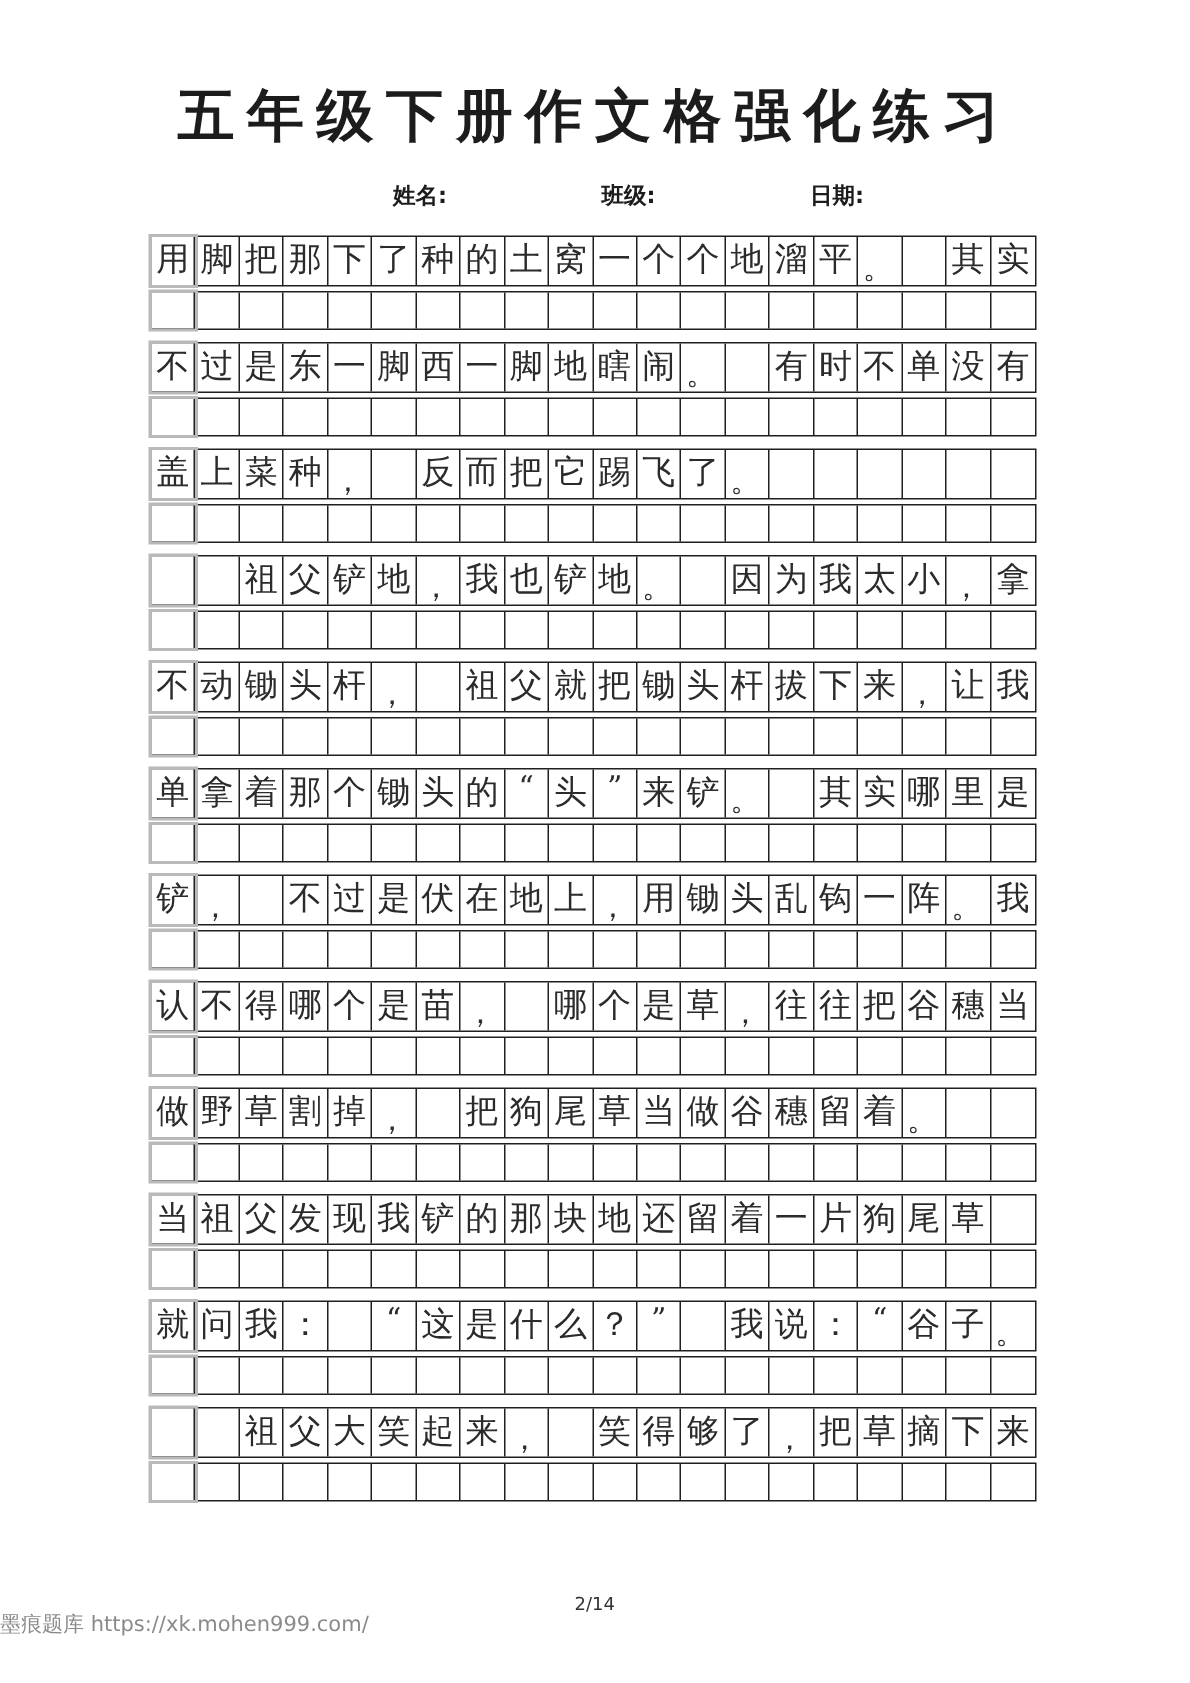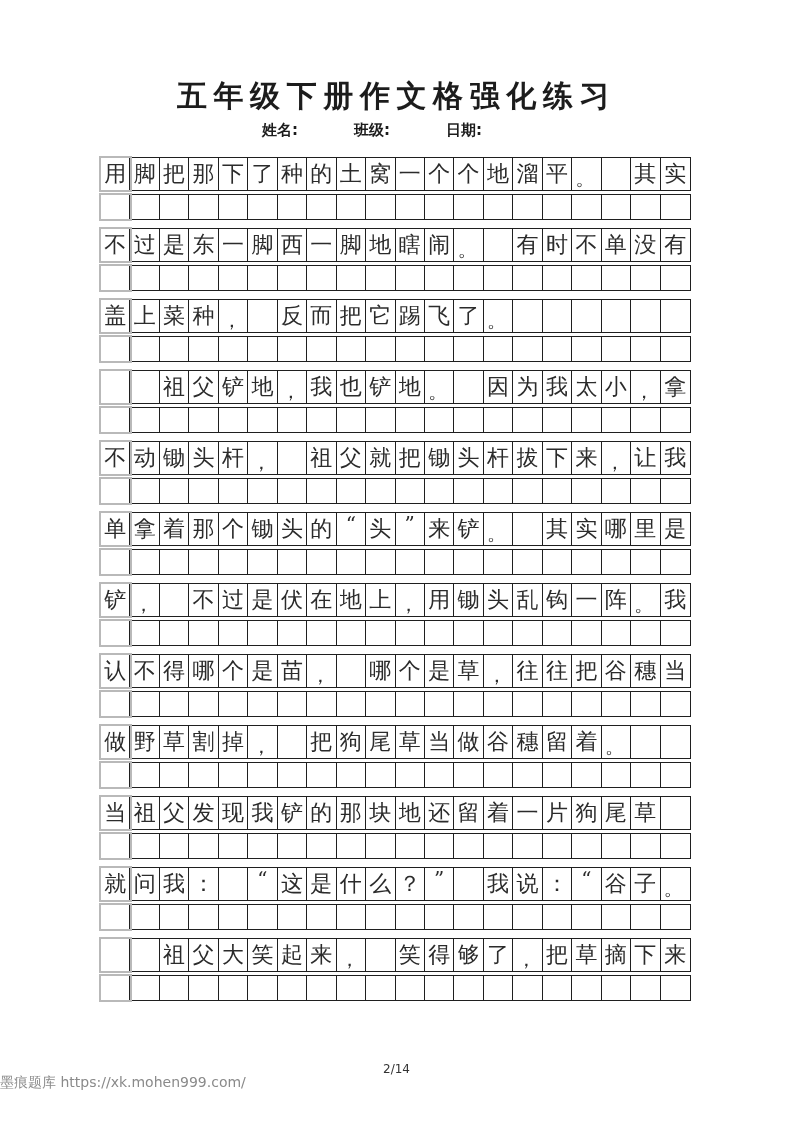--- a/index.html
+++ b/index.html
@@ -9,28 +9,27 @@
     width:793px; height:1122px;
     background:#ffffff;
     font-family:"DejaVu Sans", sans-serif;
     color:#222;
     overflow:hidden;
   }
   .title {
     position:absolute; top:52px; left:0; width:100%;
     text-align:center;
     font-family:"DejaVu Serif", serif;
-    font-size:30px; font-weight:bold;
+    font-size:38px; font-weight:bold;
     letter-spacing:0.22em;
     color:#1c1c1c;
-    margin-top:24px;
   }
   .header-fields {
     position:absolute; top:121px; left:262px;
-    display:flex; gap:56px;
+    display:flex; gap:103px;
     font-size:15px; font-weight:600; color:#1c1c1c;
   }
   .grid-wrap { position:absolute; top:157px; left:100px; width:591px; }
   .pair { margin-bottom:8px; }
   .row {
     display:grid;
     grid-template-columns:repeat(20, 1fr);
     border:1px solid #1f1f1f;
     background:#fff;
   }

